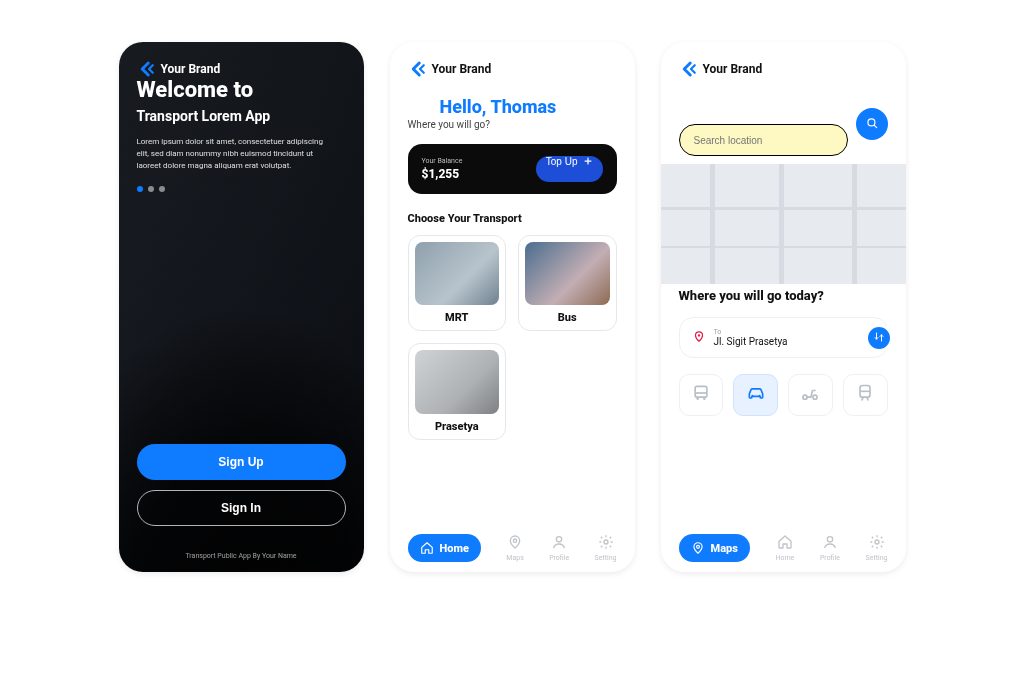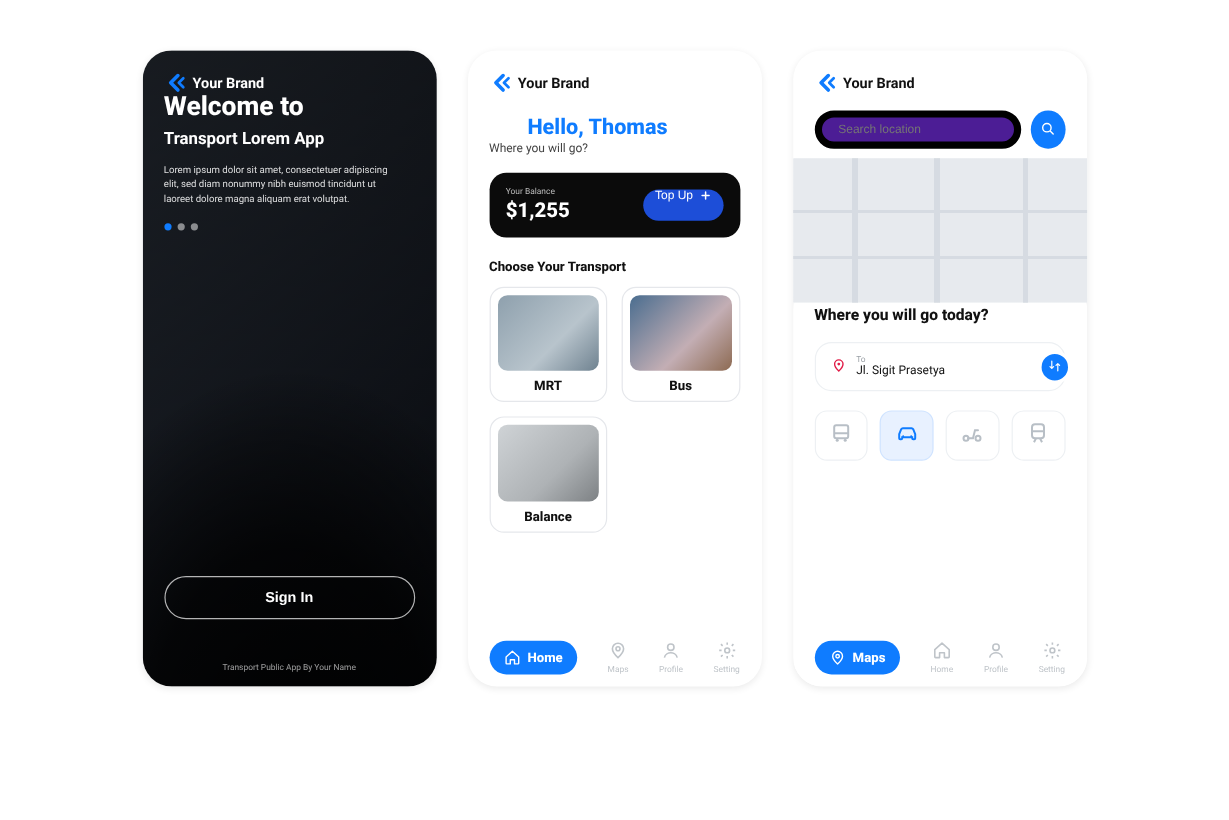--- a/index.html
+++ b/index.html
@@ -47,33 +47,33 @@
   .s1 .spacer { flex: 1; }
   .btn-primary {
     height: 36px; border-radius: 18px; background: #0f7cff; color: #fff;
     border: none; width: 100%; font-weight: 700; font-size: 12px; cursor: pointer;
   }
   .btn-outline {
     height: 36px; border-radius: 18px; background: transparent; color: #fff;
     border: 1px solid rgba(255,255,255,0.7); width: 100%; font-weight: 700; font-size: 12px;
     margin-top: 10px; cursor: pointer;
   }
-  .s1 .footer { text-align: center; font-size: 7px; color: rgba(255,255,255,0.6); margin-top: 36px; }
+  .s1 .footer { text-align: center; font-size: 7px; color: rgba(255,255,255,0.6); margin-top: 26px; }
 
   
   .s2 { display: flex; flex-direction: column; padding: 18px 18px 10px; }
   .s2 .brand-row { color: #111; }
   .hello { margin-top: 18px; font-size: 18px; font-weight: 800; color: #0f7cff; padding-left: 32px; }
   .sub   { font-size: 10px; color: #444; margin-top: 2px; }
   .balance-card {
     margin-top: 14px; background: #0b0b0b; color: #fff; border-radius: 14px;
     padding: 12px 14px; display: flex; align-items: center; justify-content: space-between;
   }
   .balance-card .lbl { font-size: 7px; color: #bdbdbd; }
-  .balance-card .amt { font-size: 17px; font-weight: 800; margin-top: 2px; }
+  .balance-card .amt { font-size: 12px; font-weight: 800; margin-top: 2px; }
   .topup {
     background: #1d4ed8; color: #fff; border: none; border-radius: 14px;
     height: 26px; padding: 0 10px; font-size: 10px; font-weight: 400;
     display: inline-flex; align-items: flex-start; gap: 5px; cursor: pointer;
   }
   .section-title { font-size: 11px; font-weight: 800; margin-top: 18px; color: #111; }
   .grid {
     margin-top: 10px; display: grid; grid-template-columns: 1fr 1fr; gap: 12px;
   }
   .tcard {
@@ -101,22 +101,22 @@
   }
   .nav-item { display: flex; flex-direction: column; align-items: center; gap: 2px; color: #bfc4c9; font-size: 7px; cursor: pointer;}
   .nav-item svg { width: 16px; height: 16px; }
 
   
   .s3 { display: flex; flex-direction: column; }
   .s3 .top { padding: 18px 18px 0; }
   .s3 .brand-row { color: #111; }
   .search-row { display: flex; align-items: center; gap: 8px; margin-top: 14px; }
   .search-input {
-    flex: 1; height: 32px; border: 6px solid #000000; border-radius: 16px;
-    padding: 0 14px; font-size: 10px; color: #888; background:#4c1d95;
+    flex: 1; height: 32px; border: 1px solid #000000; border-radius: 16px;
+    padding: 0 14px; font-size: 10px; color: #888; background:#fef9c3;margin-top:32px;
   }
   .search-btn {
     width: 32px; height: 32px; border-radius: 50%; background: #0f7cff;
     display: flex; align-items: center; justify-content: center; border:none; cursor:pointer;
   }
   .search-btn svg { width: 14px; height: 14px; stroke:#fff; }
   .map-area {
     height: 120px;
     background:
       linear-gradient(#e7eaee,#e7eaee),
@@ -185,20 +185,21 @@
   <div class="lorem">Lorem ipsum dolor sit amet, consectetuer adipiscing elit, sed diam nonummy nibh euismod tincidunt ut laoreet dolore magna aliquam erat volutpat.</div>
 
   <div class="dots">
     <span class="dot active"></span>
     <span class="dot"></span>
     <span class="dot"></span>
   </div>
 
   <div class="spacer"></div>
 
+  <button class="btn-primary">Sign Up</button>
   <button class="btn-outline">Sign In</button>
 
   <div class="footer">Transport Public App By Your Name</div>
 </div>
 
 <div class="phone s2">
   <div class="brand-row">
     <span class="brand-mark">
       <svg viewBox="0 0 24 24" fill="none">
           <path d="M15 4 7 12l8 8" stroke="#0f7cff" stroke-width="4" stroke-linecap="round" stroke-linejoin="round"></path>
@@ -232,21 +233,21 @@
     <div class="tcard">
       <div class="thumb mrt"></div>
       <div class="cap">MRT</div>
     </div>
     <div class="tcard">
       <div class="thumb bus"></div>
       <div class="cap">Bus</div>
     </div>
     <div class="tcard">
       <div class="thumb scooter"></div>
-      <div class="cap">Balance</div>
+      <div class="cap">Prasetya</div>
     </div>
   </div>
 
   <div class="navbar">
     <div class="nav-active">
       <span style="display:inline-flex">
         <svg width="14" height="14" viewBox="0 0 24 24" fill="none">
             <path d="M3 11 12 3l9 8v9a1 1 0 0 1-1 1h-5v-6H9v6H4a1 1 0 0 1-1-1v-9z" stroke="#fff" stroke-width="2" stroke-linejoin="round"></path>
           </svg>
       </span>

